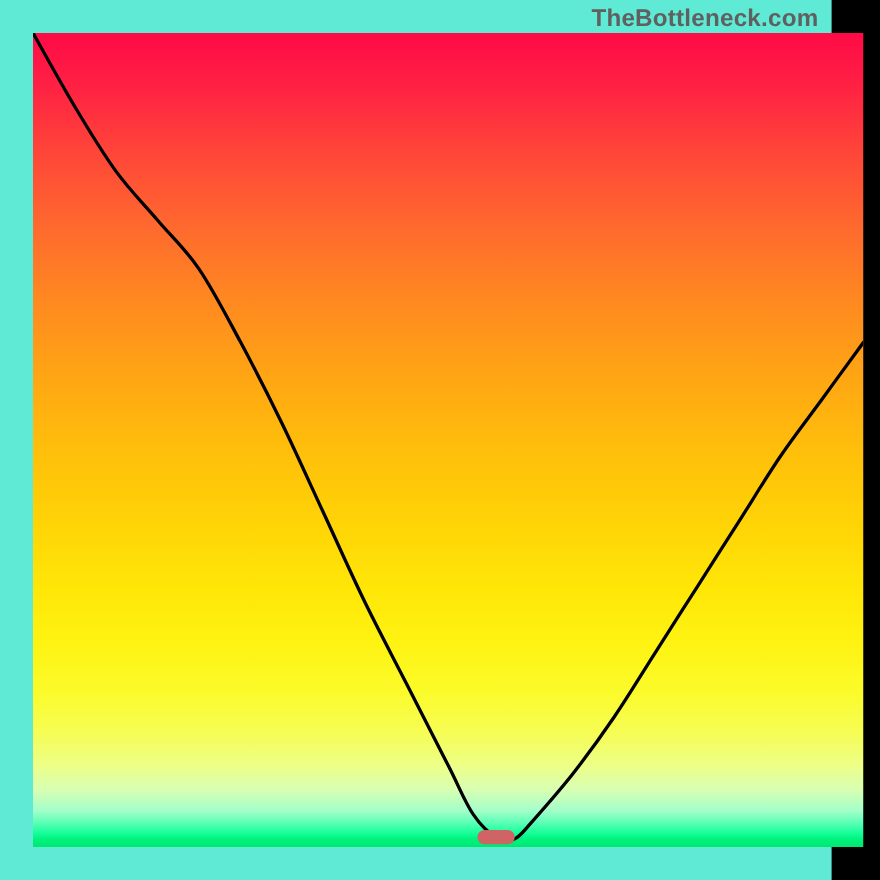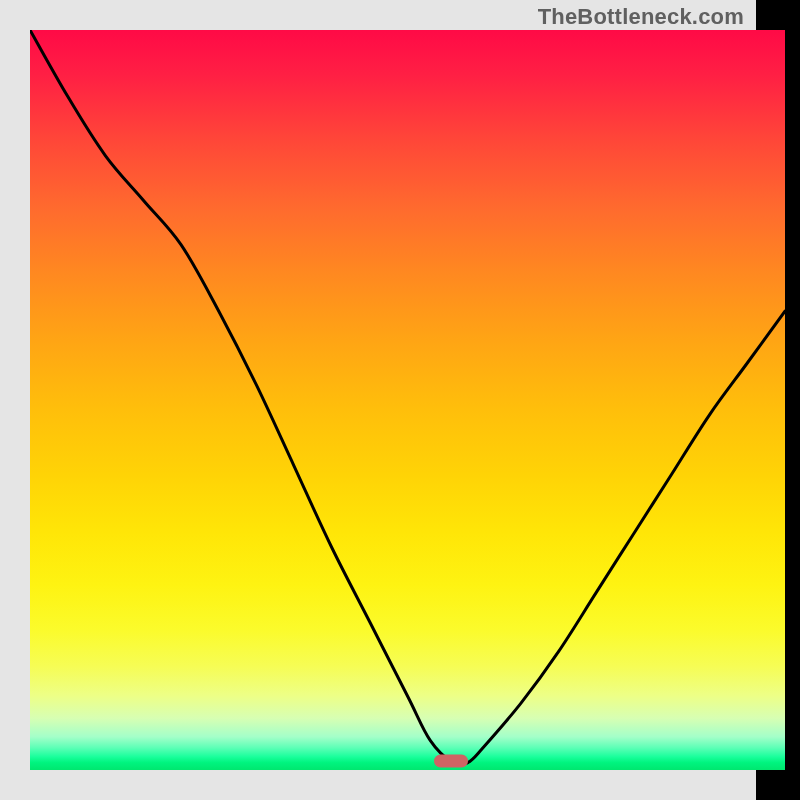--- a/index.html
+++ b/index.html
@@ -7,21 +7,21 @@
     padding: 0;
     width: 800px;
     height: 800px;
     background: #000;
     overflow: hidden;
   }
   .frame {
     position: relative;
     width: 756px;
     height: 800px;
-    background: #e5e5e5;
+    background: #5eead4;
   }
   .watermark {
     position: absolute;
     top: 4px;
     right: 12px;
     font-family: Arial, Helvetica, sans-serif;
     font-size: 22px;
     font-weight: bold;
     color: #606060;
     letter-spacing: 0.2px;

